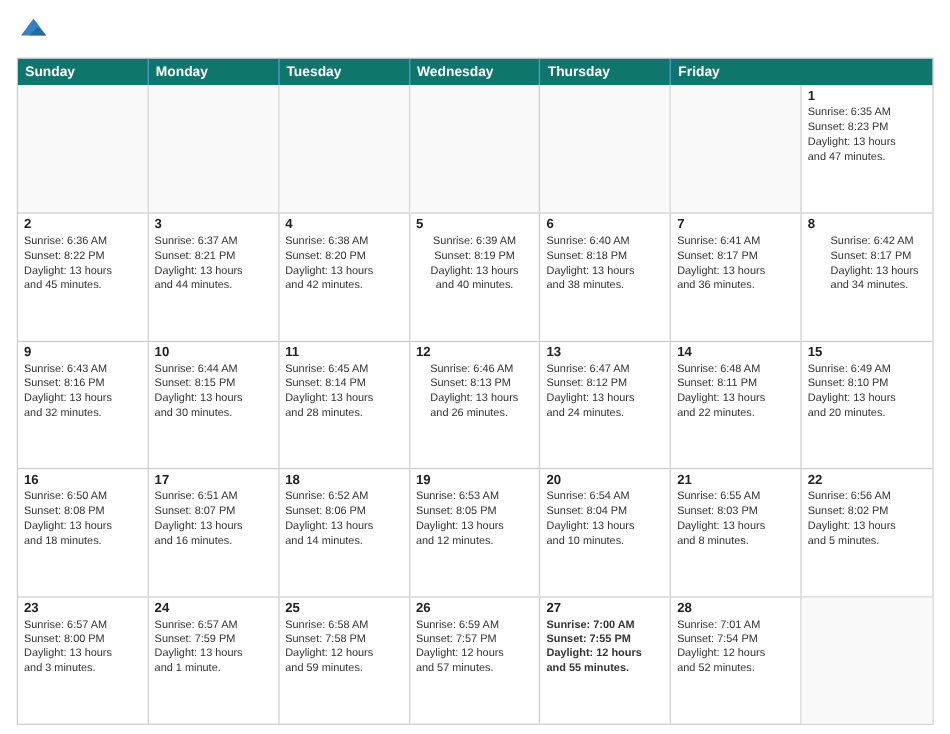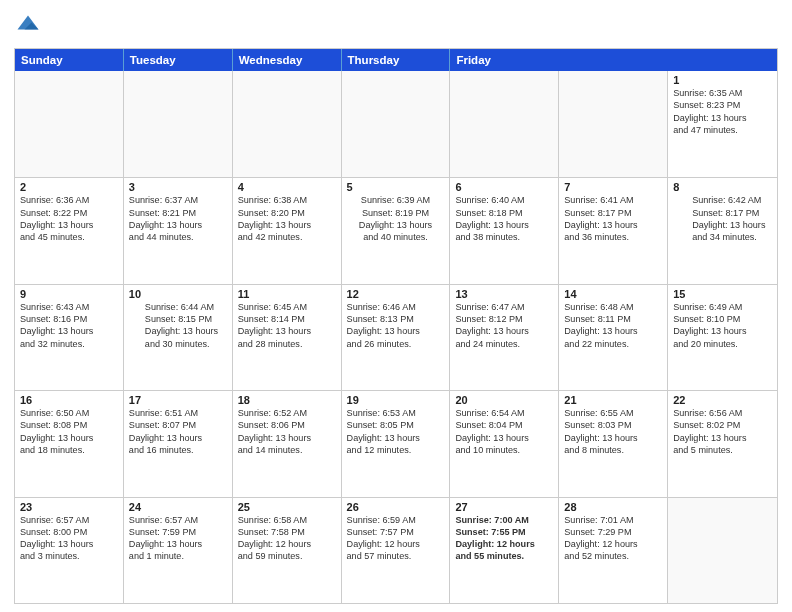--- a/index.html
+++ b/index.html
@@ -53,21 +53,21 @@
     }
     .calendar {
       border: 1px solid #ccc;
       flex: 1;
       display: flex;
       flex-direction: column;
     }
     .cal-header {
       display: grid;
       grid-template-columns: repeat(7, 1fr);
-      background: #1d4ed8;
+      background: #0f766e;
     }
     .cal-header-cell {
       color: #fff;
       font-size: 11.5px;
       font-weight: bold;
       padding: 5px 6px;
       border-right: 1px solid #5a9fd4;
     }
     .cal-header-cell:last-child { border-right: none; }
     .cal-body {
@@ -120,20 +120,21 @@
     </div>
     <div class="title-block">
       <div class="month-title"></div>
       <div class="subtitle"></div>
     </div>
   </div>
 
   <div class="calendar">
     <div class="cal-header">
     <div class="cal-header-cell">Sunday</div>
+        <div class="cal-header-cell">Monday</div>
         <div class="cal-header-cell">Tuesday</div>
         <div class="cal-header-cell">Wednesday</div>
         <div class="cal-header-cell">Thursday</div>
         <div class="cal-header-cell">Friday</div>
       </div>
     <div class="cal-body">
     <div class="cal-row">
           <div class="cal-cell empty"></div>
           <div class="cal-cell empty"></div>
           <div class="cal-cell empty"></div>
@@ -202,35 +203,35 @@
         <div class="cal-row">
           <div class="cal-cell">
             <div class="day-num">9</div>
             <div class="day-info" style="white-space: pre-line;">Sunrise: 6:43 AM
 Sunset: 8:16 PM
 Daylight: 13 hours
 and 32 minutes.</div>
           </div>
           <div class="cal-cell">
             <div class="day-num">10</div>
-            <div class="day-info" style="white-space: pre-line; margin-left: 16px;">Sunrise: 6:44 AM
+            <div class="day-info" style="white-space: pre-line;">Sunrise: 6:44 AM
 Sunset: 8:15 PM
 Daylight: 13 hours
 and 30 minutes.</div>
           </div>
           <div class="cal-cell">
             <div class="day-num">11</div>
             <div class="day-info" style="white-space: pre-line;">Sunrise: 6:45 AM
 Sunset: 8:14 PM
 Daylight: 13 hours
 and 28 minutes.</div>
           </div>
           <div class="cal-cell">
             <div class="day-num">12</div>
-            <div class="day-info" style="white-space: pre-line;">Sunrise: 6:46 AM
+            <div class="day-info" style="white-space: pre-line; margin-left: 12px;">Sunrise: 6:46 AM
 Sunset: 8:13 PM
 Daylight: 13 hours
 and 26 minutes.</div>
           </div>
           <div class="cal-cell">
             <div class="day-num">13</div>
             <div class="day-info" style="white-space: pre-line;">Sunrise: 6:47 AM
 Sunset: 8:12 PM
 Daylight: 13 hours
 and 24 minutes.</div>
@@ -333,21 +334,21 @@
           <div class="cal-cell">
             <div class="day-num">27</div>
             <div class="day-info" style="white-space: pre-line; font-weight: bold;">Sunrise: 7:00 AM
 Sunset: 7:55 PM
 Daylight: 12 hours
 and 55 minutes.</div>
           </div>
           <div class="cal-cell">
             <div class="day-num">28</div>
             <div class="day-info" style="white-space: pre-line;">Sunrise: 7:01 AM
-Sunset: 7:29 PM
+Sunset: 7:54 PM
 Daylight: 12 hours
 and 52 minutes.</div>
           </div>
           <div class="cal-cell empty"></div>
         </div>
       </div>
   </div>
 </div>
 
 </body></html>

